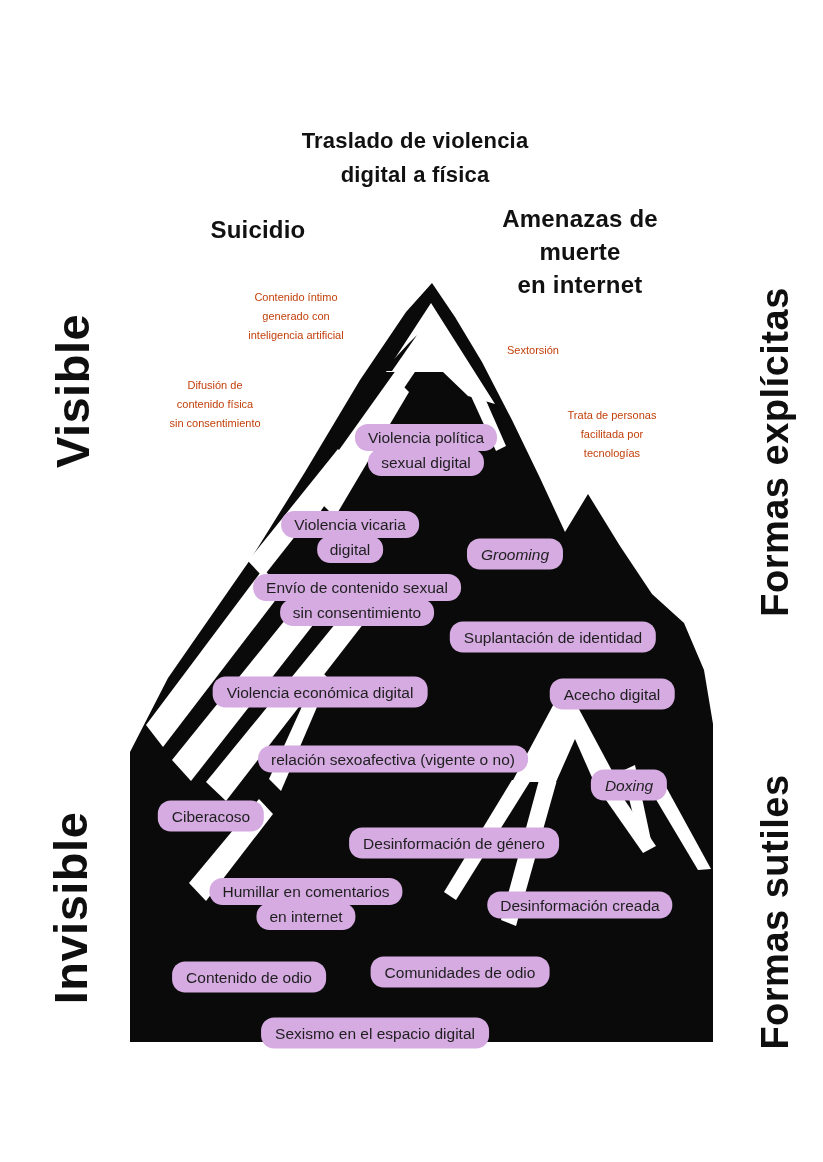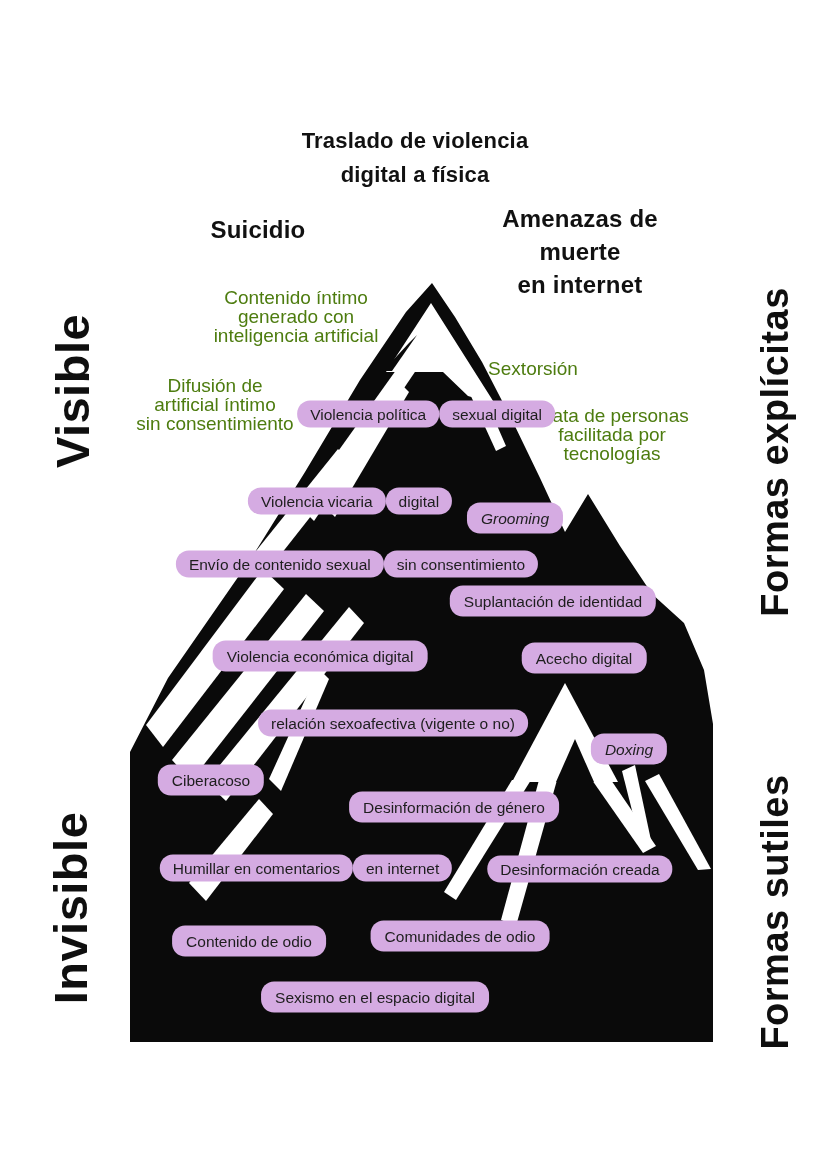--- a/index.html
+++ b/index.html
@@ -11,32 +11,32 @@
   .abs{position:absolute;transform:translate(-50%,-50%);z-index:3;}
   .title{
     font-weight:700;font-size:22px;line-height:34px;color:#111;
     text-align:center;white-space:pre-line;letter-spacing:.2px;
   }
   .heading{
     font-weight:700;font-size:24px;line-height:33px;color:#111;
     text-align:center;white-space:pre-line;letter-spacing:.2px;
   }
   .plain{
-    font-size:19px;line-height:19px;color:#4d7c0f;
+    font-size:11px;line-height:19px;color:#c2410c;
     text-align:center;white-space:pre-line;z-index:3;
   }
   .side{
     position:absolute;font-weight:700;color:#0f0f0f;white-space:nowrap;
     transform:translate(-50%,-50%) rotate(-90deg);z-index:3;letter-spacing:.5px;
   }
   .side.big{font-size:47px;}
   .side.med{font-size:38px;}
   .pill{
     position:absolute;transform:translate(-50%,-50%);
-    display:flex;flex-direction:row;align-items:flex-end;z-index:4;
+    display:flex;flex-direction:column;align-items:center;z-index:4;margin-top:36px;
   }
   .pill-line{
     display:block;background:var(--pill,#d5abe2);color:#1e1e1e;
     font-size:15.5px;line-height:21px;padding:3px 13px;border-radius:13px;
     white-space:nowrap;text-align:center;
   }
   .pill-line + .pill-line{margin-top:-2px;}
   .pill.single .pill-line{padding:5px 14px;}
   .pill.italic .pill-line{font-style:italic;}
 </style>
@@ -79,23 +79,23 @@
 
   <div class="side big" style="left: 72px; top: 391px;">Visible</div>
   <div class="side big" style="left: 70px; top: 908px;">Invisible</div>
   <div class="side med" style="left: 775px; top: 452px;">Formas explícitas</div>
   <div class="side med" style="left: 775px; top: 912px;">Formas sutiles</div>
 
   <div id="nodes">
       <div class="abs plain" style="left: 296px; top: 316px;">Contenido íntimo
 generado con
 inteligencia artificial</div>
-      <div class="abs plain" style="left: 533px; top: 368px;">Sextorsión</div>
+      <div class="abs plain" style="left: 533px; top: 350px;">Sextorsión</div>
       <div class="abs plain" style="left: 215px; top: 404px;">Difusión de
-artificial íntimo
+contenido física
 sin consentimiento</div>
       <div class="abs plain" style="left: 612px; top: 434px;">Trata de personas
 facilitada por
 tecnologías</div>
       <div class="pill" style="left: 426px; top: 414px;">
         <span class="pill-line">Violencia política</span>
         <span class="pill-line">sexual digital</span>
       </div>
       <div class="pill" style="left: 350px; top: 501px;">
         <span class="pill-line">Violencia vicaria</span>
@@ -107,21 +107,21 @@
       <div class="pill" style="left: 357px; top: 564px;">
         <span class="pill-line">Envío de contenido sexual</span>
         <span class="pill-line">sin consentimiento</span>
       </div>
       <div class="pill single" style="left: 553px; top: 601px;">
         <span class="pill-line">Suplantación de identidad</span>
       </div>
       <div class="pill single" style="left: 320px; top: 656px;">
         <span class="pill-line">Violencia económica digital</span>
       </div>
-      <div class="pill single" style="left: 566px; top: 658px; padding-left: 36px;">
+      <div class="pill single" style="left: 594px; top: 658px; padding-left: 36px;">
         <span class="pill-line">Acecho digital</span>
       </div>
       <div class="pill" style="left: 393px; top: 723px;">
         <span class="pill-line">relación sexoafectiva (vigente o no)</span>
       </div>
       <div class="pill single italic" style="left: 629px; top: 749px;">
         <span class="pill-line">Doxing</span>
       </div>
       <div class="pill single" style="left: 211px; top: 780px;">
         <span class="pill-line">Ciberacoso</span>

